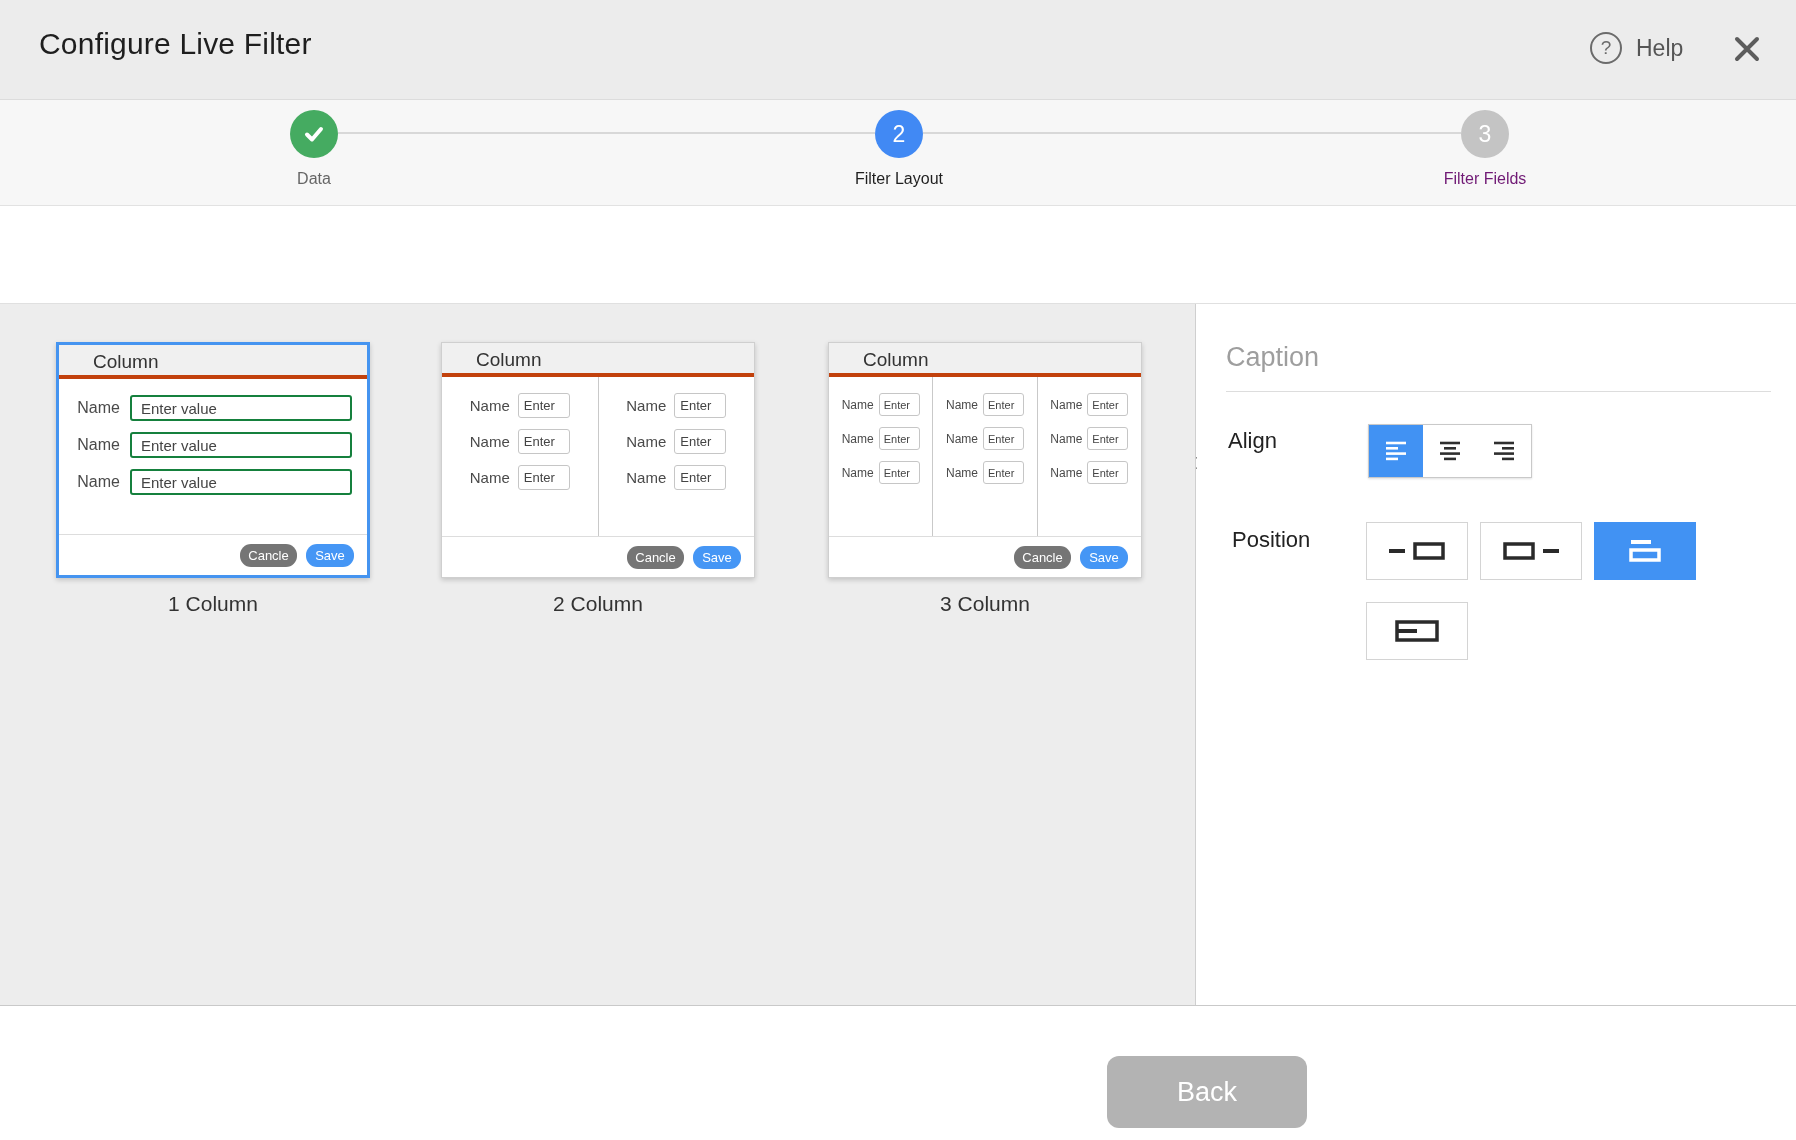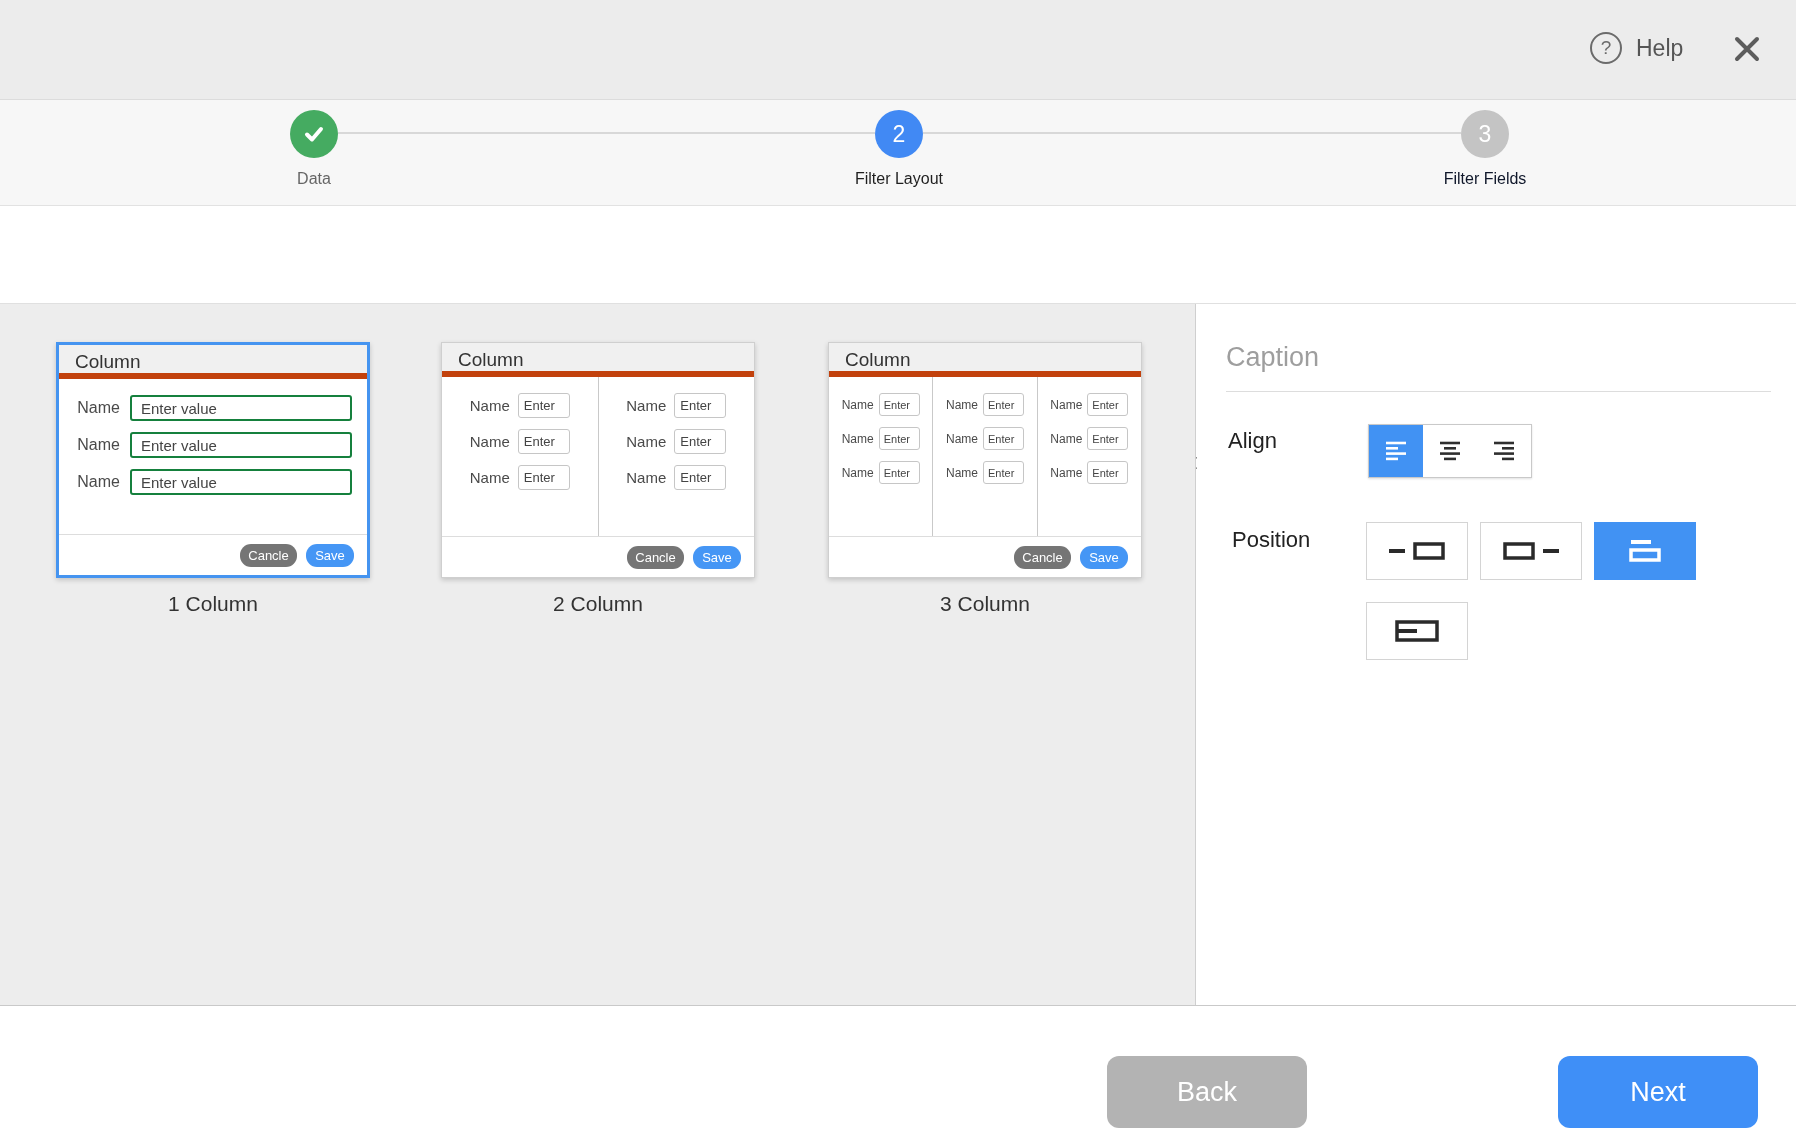--- a/index.html
+++ b/index.html
@@ -20,39 +20,39 @@
   .connector { position:absolute; top:132px; height:2px; background:#d8d8d8; }
   .connector.c1 { left:338px; width:537px; }
   .connector.c2 { left:923px; width:538px; }
   .step-circle { position:absolute; top:110px; width:48px; height:48px; border-radius:50%; display:flex; align-items:center; justify-content:center; color:#fff; font-size:23px; cursor:pointer; }
   .step-circle.completed { background:#45ab61; }
   .step-circle.active { background:#4189f4; }
   .step-circle.upcoming { background:#c4c4c4; }
   .step-label { position:absolute; top:170px; width:260px; text-align:center; font-size:16px; }
   .step-label.completed { color:#666; }
   .step-label.active { color:#1f1f1f; }
-  .step-label.upcoming { color:#0f172a; }
+  .step-label.upcoming { color:#701a75; }
 
   
   .desc-bar { position:absolute; left:0; top:206px; width:1796px; height:98px; background:#fff; border-bottom:1px solid #e0e0e0; }
   .desc-text { position:absolute; left:27px; top:243px; font-size:22px; color:#8c8c8c; }
 
   
   .main { position:absolute; left:0; top:304px; width:1796px; height:702px; border-bottom:1px solid #c9c9c9; }
   .main-left { position:absolute; left:0; top:0; width:1196px; height:701px; background:#ededed; border-right:1px solid #cfcfcf; }
   .main-right { position:absolute; left:1197px; top:0; width:599px; height:701px; background:#fff; }
 
   
   .tcard { position:absolute; top:342px; width:314px; height:236px; background:#fff; border:1px solid #cfcfcf; box-shadow:0 2px 5px rgba(0,0,0,.18); cursor:pointer; }
   .tcard.selected { border:3px solid #4594f0; }
   .tcard.p1 { left:56px; } .tcard.p2 { left:441px; } .tcard.p3 { left:828px; }
   .tcard-label { position:absolute; top:592px; width:314px; text-align:center; font-size:21px; color:#333; }
   .tcard-label.p1 { left:56px; } .tcard-label.p2 { left:441px; } .tcard-label.p3 { left:828px; }
 
-  .mhead { height:34px; background:#f0f0f0; border-bottom:6px solid #c2410c; line-height:33px; padding-left:16px; font-size:19px; color:#333; }
+  .mhead { height:34px; background:#f0f0f0; border-bottom:4px solid #c2410c; line-height:33px; padding-left:34px; font-size:19px; color:#333; }
   .mbody { position:absolute; left:0; right:0; top:34px; bottom:41px; display:flex; }
   .mfoot { position:absolute; left:0; right:0; bottom:0; height:41px; border-top:1px solid #ddd; display:flex; align-items:center; justify-content:flex-end; gap:9px; padding-right:13px; }
   .mbtn { border-radius:11px; color:#fff; font-size:13px; display:flex; align-items:center; justify-content:center; height:23px; }
   .mbtn.cancel { width:57px; background:#757575; }
   .mbtn.save { width:48px; background:#4596f5; }
 
   .mcol { flex:1; display:flex; flex-direction:column; align-items:center; padding-top:16px; }
   .mcol + .mcol { border-left:1px solid #c9c9c9; }
   .mrow { display:flex; align-items:center; margin-bottom:11px; }
   
@@ -90,20 +90,21 @@
   .btn-back { left:1107px; background:#b3b3b3; }
   .btn-cancel { left:1334px; background:#8a8a8a; }
   .btn-next { left:1558px; background:#3f8ff7; }
 </style>
 </head>
 <body>
 
 <div id="page">
 
   <div class="dlg-header">
+    <div class="dlg-title">Configure Live Filter</div>
     <div class="help-wrap">
       <span class="help-circle">?</span>
       <span class="help-text">Help</span>
     </div>
     <div class="close-btn">
       <svg width="28" height="28" viewBox="0 0 28 28">
           <path d="M4 4 L24 24 M24 4 L4 24" stroke="#5c5c5c" stroke-width="4" stroke-linecap="round"></path>
         </svg>
     </div>
   </div>
@@ -312,15 +313,14 @@
     </svg>
   </div>
   <div class="pos-btn pos-4">
     <svg width="48" height="28" viewBox="0 0 48 28">
       <rect x="4" y="5" width="40" height="18" fill="none" stroke="#2a2a2a" stroke-width="3.5"></rect>
       <line x1="4" y1="14" x2="24" y2="14" stroke="#2a2a2a" stroke-width="4"></line>
     </svg>
   </div>
 
   <button class="footer-btn btn-back">Back</button>
-  <button class="footer-btn btn-next">Next</button>
 
 </div>
 
 </body></html>

